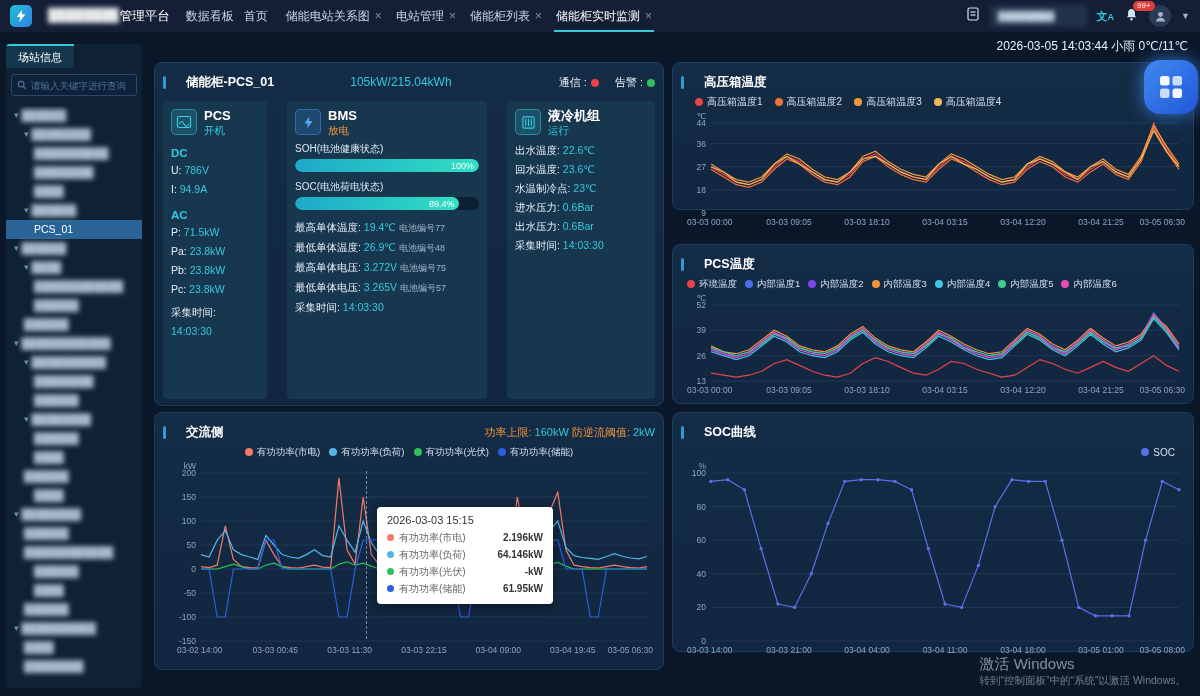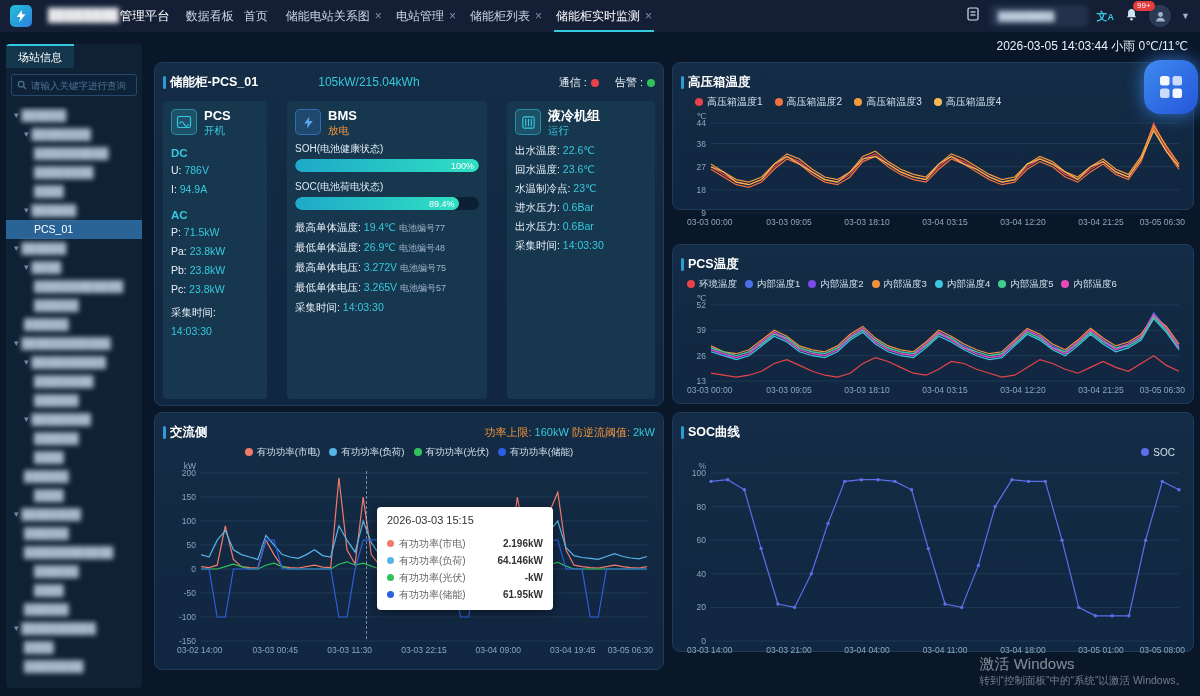--- a/index.html
+++ b/index.html
@@ -47,21 +47,21 @@
 
   
   #main{position:absolute;left:148px;top:40px;right:6px;bottom:6px}
   .panel{position:absolute;background:linear-gradient(180deg,#142c45,#112640);
     border:1px solid #1c3c5e;border-radius:8px;padding:8px}
   #panel-cabinet{left:6px;top:22px;width:510px;height:344px}
   #panel-hv{left:524px;top:22px;right:0;height:148px}
   #panel-pcstemp{left:524px;top:204px;right:0;height:160px}
   #panel-ac{left:6px;top:372px;width:510px;height:258px}
   #panel-soc{left:524px;top:372px;right:0;height:240px}
-  .panel-head{display:flex;align-items:center;gap:4px;height:22px}
+  .panel-head{display:flex;align-items:center;gap:20px;height:22px}
   .accent{width:3px;height:13px;background:#2e9bd6;border-radius:2px;flex:0 0 auto}
   .panel-title{font-size:12.5px;font-weight:bold;color:#fff;white-space:nowrap}
   .legend{display:flex;gap:12px;align-items:center;height:18px;font-size:10px;color:#d2e1ee;padding-left:14px;flex-wrap:nowrap}
   .legend.center{justify-content:center;padding-left:0}
   .legend.right{justify-content:flex-end;padding-right:10px;padding-left:0}
   .lg{display:flex;align-items:center;gap:4px;white-space:nowrap;cursor:pointer}
   .lg i{width:8px;height:8px;border-radius:50%;display:inline-block}
   .tick{font-size:8.5px;fill:#8da7bf}
   .grid{stroke:rgba(120,160,200,0.14);stroke-width:1}
   .chart-wrap{position:relative}
@@ -91,21 +91,21 @@
   .bar{height:13px;background:#0d2033;border-radius:7px;margin:3px 0 8px;overflow:hidden}
   .bar-fill{height:100%;background:linear-gradient(90deg,#1ea8c9,#2fe0c2);border-radius:7px;
     display:flex;align-items:center;justify-content:flex-end;padding-right:5px;font-size:9px;color:#fff}
 
   
   .limits{margin-left:auto;font-size:11px;color:#f2953c;white-space:nowrap}
   .limits b{color:#35c9dd;font-weight:normal}
   #ac-dash{position:absolute;left:203px;top:10px;height:168px;border-left:1px dashed rgba(200,220,240,.55)}
   #ac-tooltip{position:absolute;left:214px;top:46px;width:176px;background:#fff;border-radius:4px;
     box-shadow:0 2px 12px rgba(0,0,0,.45);padding:7px 10px;z-index:4}
-  .tt-title{font-size:11px;color:#333;margin-bottom:9px}
+  .tt-title{font-size:11px;color:#333;margin-bottom:3px}
   .tt-row{display:flex;align-items:center;gap:5px;font-size:10px;color:#666;line-height:17px}
   .tt-row i{width:7px;height:7px;border-radius:50%;display:inline-block;flex:0 0 auto}
   .tt-row b{margin-left:auto;color:#333}
 
   
   #launcher{position:absolute;top:60px;right:2px;width:54px;height:54px;border-radius:16px;
     background:linear-gradient(135deg,#3f8af0,#2356d8);box-shadow:0 0 18px rgba(63,138,240,.8);
     display:flex;align-items:center;justify-content:center;z-index:9;cursor:pointer}
   #watermark{position:absolute;right:14px;bottom:8px;color:rgba(255,255,255,.5);z-index:8}
   #watermark .l1{font-size:15px}

